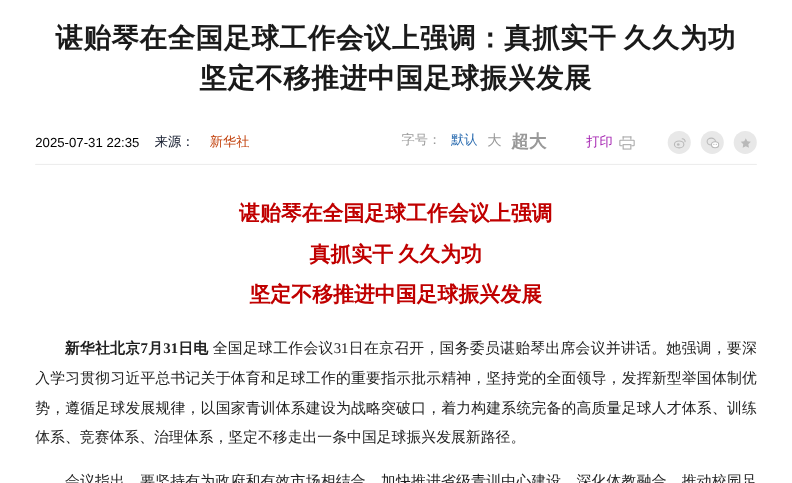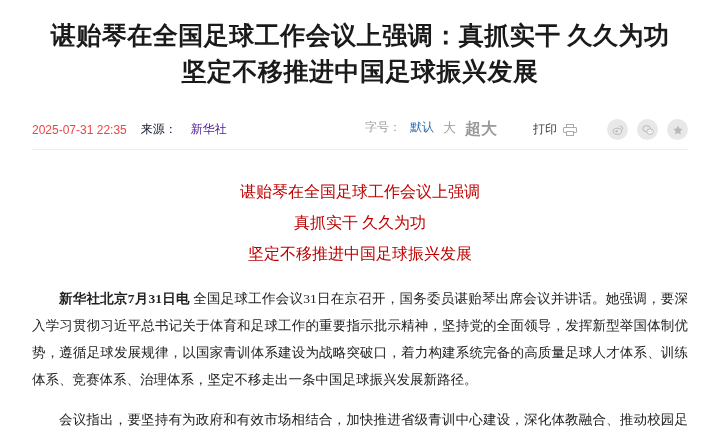--- a/index.html
+++ b/index.html
@@ -45,23 +45,23 @@
     font-size: 12px;
     color: #888;
     border-bottom: 1px solid #ededed;
     position: relative;
   }
   .meta-left {
     display: flex;
     align-items: center;
     gap: 14px;
   }
-  .meta-date { color: #ef4444; }
+  .meta-date { color: #000000; }
   .meta-source-label { color: #0f172a; }
-  .meta-source-value { color: #4c1d95; }
+  .meta-source-value { color: #c2410c; }
 
   .meta-right {
     margin-left: auto;
     display: flex;
     align-items: center;
     gap: 0px;
   }
   .fontsize-group {
     display: flex;
     align-items: flex-start;
@@ -72,21 +72,21 @@
   .fs-opt { color: #999; cursor: pointer; }
   .fs-opt.active { color: #2b6cb0; font-weight: normal; }
   .fs-opt.big { font-size: 13px; }
   .fs-opt.bigger { font-size: 16px; font-weight: bold; }
 
   .print-group {
     display: flex;
     align-items: center;
     gap: 6px;
     margin-right: 30px;
-    color: #404040;
+    color: #a21caf;
     cursor: pointer;
   }
   .printer-icon {
     display: inline-block;
     width: 14px;
     height: 12px;
     position: relative;
   }
   .printer-icon .body {
     position: absolute;
@@ -136,22 +136,22 @@
   .share-btn svg { display: block; }
 
   
   .article {
     padding-top: 26px;
     font-family: "Liberation Serif", serif;
   }
   .sub-headline {
     text-align: center;
     color: #c00000;
-    font-weight: normal;
-    font-size: 16px;
+    font-weight: bold;
+    font-size: 19px;
     line-height: 1.95;
   }
   .sub-headline .sl { display: block; }
 
   .para {
     font-size: 13.5px;
     line-height: 2.0;
     color: #222;
     text-indent: 2em;
     margin: 13px 0 0 0;

